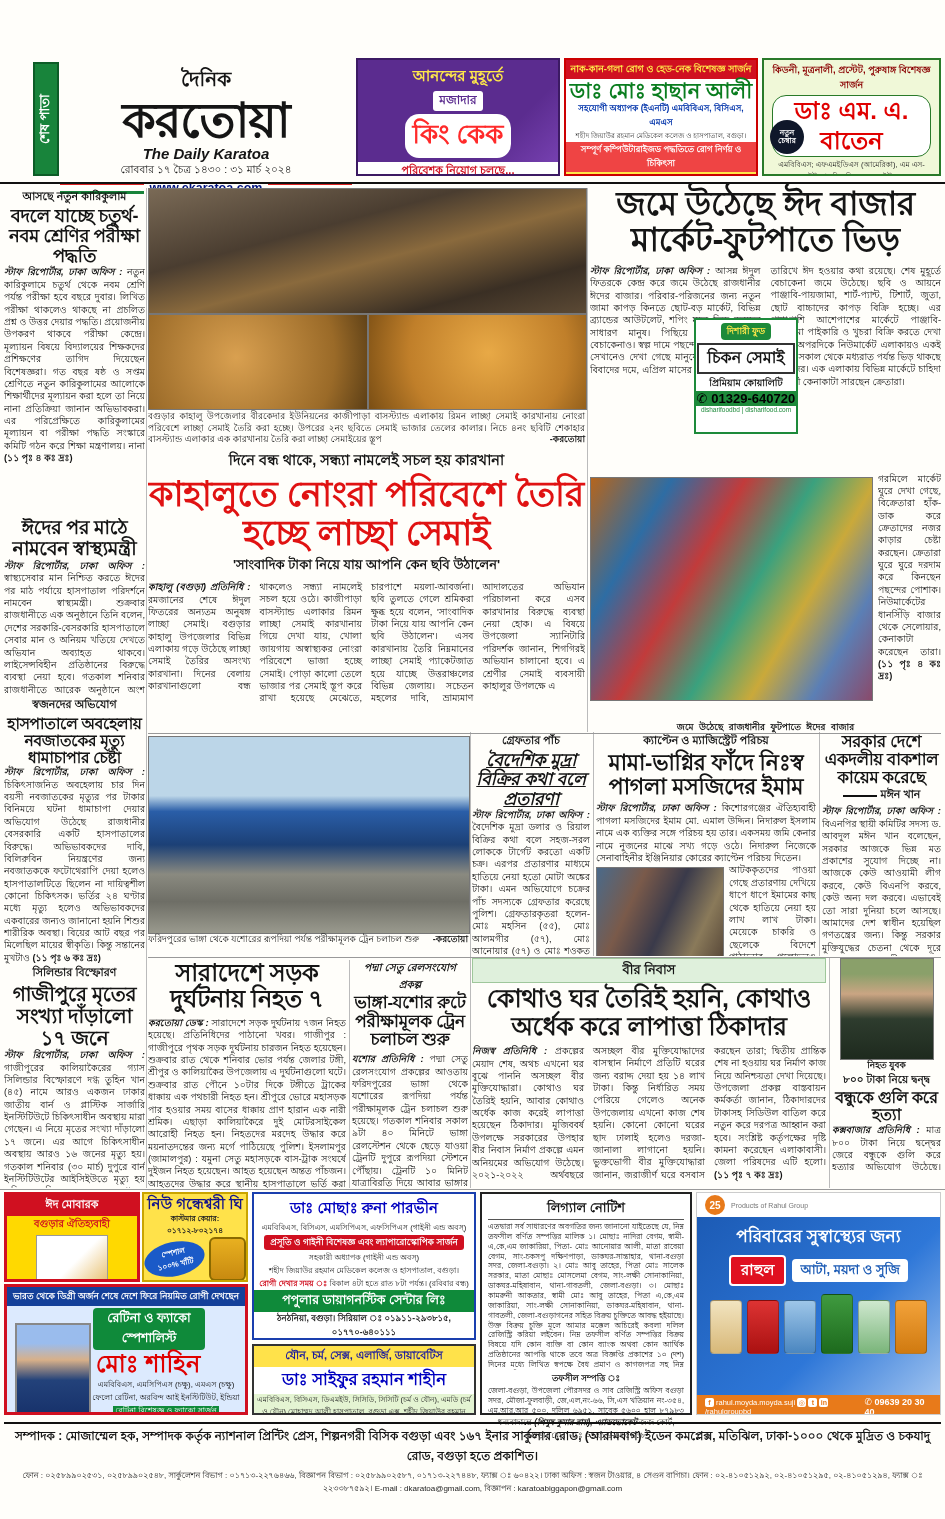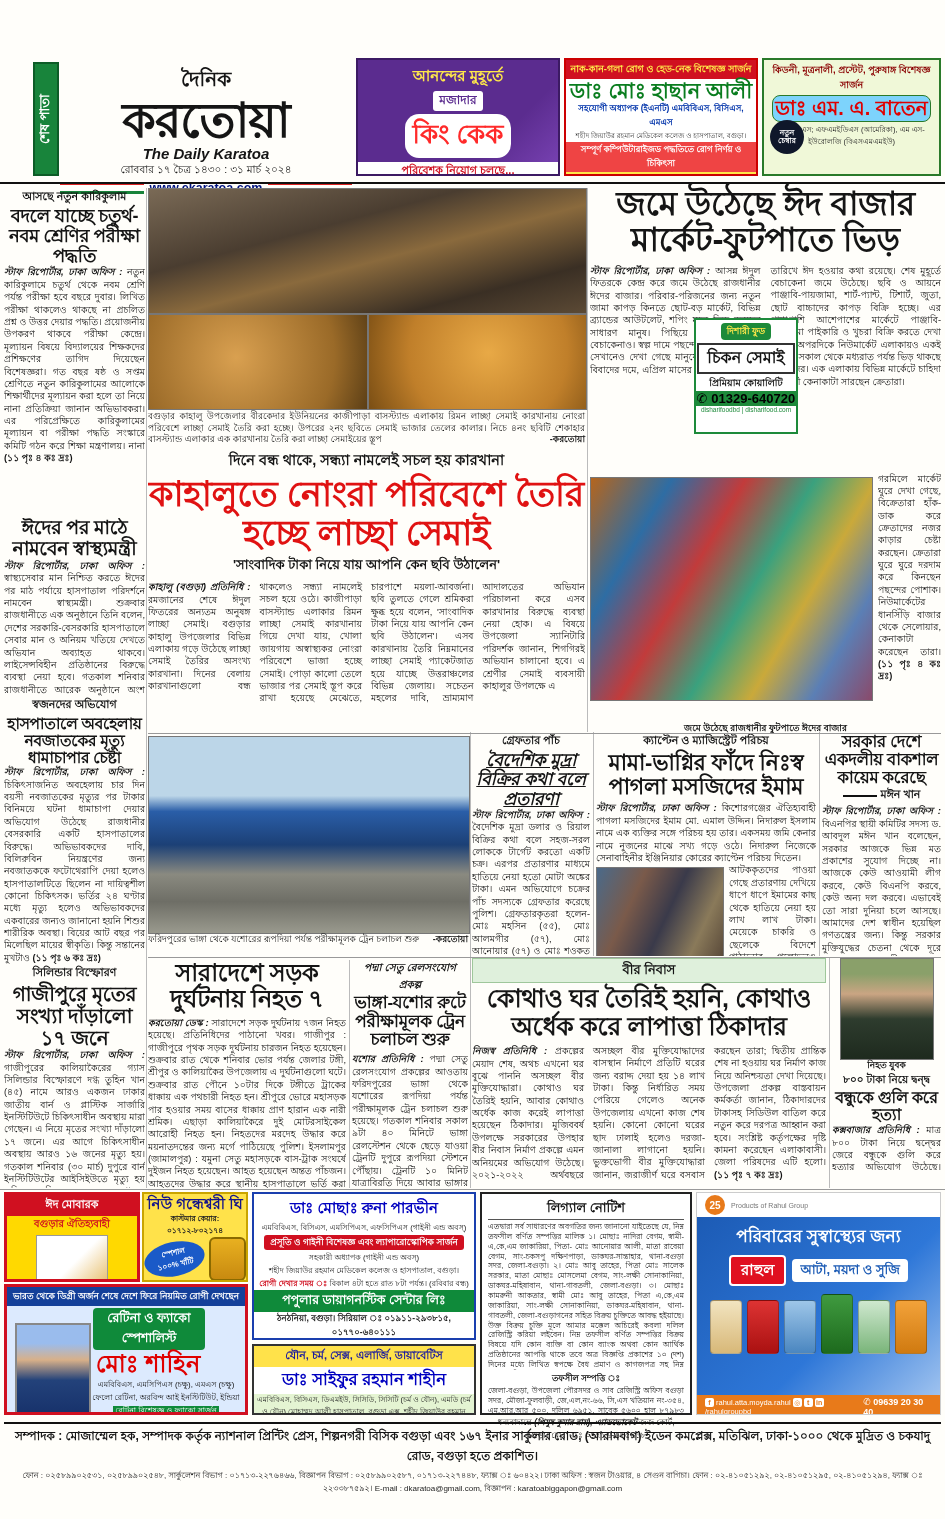--- a/index.html
+++ b/index.html
@@ -32,21 +32,21 @@
   .kc3{background:#fff;color:#d01020;font-weight:bold;font-size:11px;margin-top:4px;}
   .hasan{background:#fff;border:2px solid #c00;text-align:center;}
   .ha-top{background:#d01020;color:#ffe84a;font-weight:bold;font-size:9.5px;padding:2px 0;}
   .ha-name{color:#0a7d1f;font-weight:bold;font-size:21px;line-height:1.1;}
   .ha-cred{color:#0033aa;font-weight:bold;font-size:8.5px;}
   .ha-cred2{color:#333;font-size:7px;}
   .ha-band{background:#ef4444;color:#fff;font-weight:bold;font-size:8.5px;padding:1px 0;}
   .ha-time{background:#ffe84a;color:#0a7d1f;font-weight:bold;font-size:8px;padding:1px 0;}
   .baten{background:#f0f8d8;border:2px solid #2a7a2a;text-align:center;}
   .bt-top{color:#8a0000;font-weight:bold;font-size:9.5px;padding-top:3px;}
-  .bt-name{color:#e00000;font-weight:bold;font-size:20px;background:#7dd3fc;border:1px solid #2a7a2a;border-radius:8px;margin:2px 8px;line-height:1.25;}
+  .bt-name{color:#e00000;font-weight:bold;font-size:24px;background:#ffffff;border:1px solid #2a7a2a;border-radius:14px;margin:2px 8px;line-height:1.25;}
   .bt-cred{font-size:7.5px;color:#222;}
   .bt-badge{position:absolute;left:6px;bottom:20px;width:34px;height:34px;border-radius:50%;background:#0f172a;color:#fff;font-size:7.5px;font-weight:bold;display:flex;align-items:center;justify-content:center;text-align:center;line-height:1.1;}
   
   .hrule{background:#111;}
   .vrule{background:#bbb;width:1px;}
   
   .dishari{background:#fff;border:2px solid #1d8a3a;text-align:center;}
   .ds-brand{background:#1d8a3a;color:#ffe84a;font-weight:bold;font-size:9px;display:inline-block;padding:1px 6px;border-radius:4px;margin-top:3px;}
   .ds-name{font-weight:bold;font-size:16px;border:2px solid #333;display:inline-block;padding:0 8px;margin-top:3px;background:#fff;}
   .ds-q{font-weight:bold;font-size:9.5px;margin-top:2px;}
@@ -211,21 +211,21 @@
     <div class="hl" style="font-size:33px;">জমে উঠেছে ঈদ বাজার মার্কেট-ফুটপাতে ভিড়</div>
     <div class="bodytxt clip" style="column-count:2;column-gap:10px;margin-top:6px;height:208px;">
       <span class="byline">স্টাফ রিপোর্টার, ঢাকা অফিস :</span>
       <span>আসন্ন ঈদুল ফিতরকে কেন্দ্র করে জমে উঠেছে রাজধানীর ঈদের বাজার। পরিবার-পরিজনের জন্য নতুন জামা কাপড় কিনতে ছোট-বড় মার্কেট, বিভিন্ন ব্র্যান্ডের আউটলেট, শপিং মলে ভিড় করছেন সাধারণ মানুষ। পিছিয়ে নেই ফুটপাতের বেচাকেনাও। স্বল্প দামে পছন্দের পোশাক কিনতে সেখানেও দেখা গেছে মানুষের উপস্থিতি। অর্ধ বিবাদের দমে, এপ্রিল মাসের ১০ তারিখ বা ১১ তারিখে ঈদ হওয়ার কথা রয়েছে। শেষ মুহূর্তে বেচাকেনা জমে উঠেছে। ছবি ও আয়নে পাঞ্জাবি-পায়জামা, শার্ট-প্যান্ট, টিশার্ট, জুতা, ছোট বাচ্চাদের কাপড় বিক্রি হচ্ছে। এর পাশাপাশি আশেপাশের মার্কেটে পাঞ্জাবি-পায়জামা পাইকারি ও খুচরা বিক্রি করতে দেখা গেছে। অপরদিকে নিউমার্কেট এলাকায়ও একই অবস্থা। সকাল থেকে মধ্যরাত পর্যন্ত ভিড় থাকছে ক্রেতাদের। এক এলাকায় বিভিন্ন মার্কেটে চাহিদা অনুযায়ী কেনাকাটা সারছেন ক্রেতারা।</span>
     </div>
     <div class="photo" style="width:281px;height:222px;margin-top:4px;float:left;background:linear-gradient(120deg,#b5651d 0%,#2e6da4 20%,#c23b3b 38%,#3aa17e 55%,#caa93a 70%,#5b7fb5 85%,#8a4a6b 100%);"></div>
     <div class="bodytxt clip" style="margin-left:288px;height:250px;">
       <span>গরমিলে মার্কেট ঘুরে দেখা গেছে, বিক্রেতারা হাঁক-ডাক করে ক্রেতাদের নজর কাড়ার চেষ্টা করছেন। ক্রেতারা ঘুরে ঘুরে দরদাম করে কিনছেন পছন্দের পোশাক। নিউমার্কেটের ধানসিঁড়ি বাজার থেকে সেলোয়ার, কেনাকাটা করেছেন তারা।</span>
       <b>(১১ পৃঃ ৪ কঃ দ্রঃ)</b>
     </div>
-    <div class="caption" style="clear:left;text-align:center;font-weight:bold;">জমে উঠেছে রাজধানীর ফুটপাতে ঈদের বাজার</div>
+    <div class="caption" style="clear:left;text-align:center;font-weight:bold;font-family:Liberation Mono, monospace;">জমে উঠেছে রাজধানীর ফুটপাতে ঈদের বাজার</div>
   </div>
 
   <div class="abs dishari" style="left:694px;top:318px;width:100px;height:112px;">
     <div><span class="ds-brand">দিশারী ফুড</span></div>
     <div class="ds-name">চিকন সেমাই</div>
     <div class="ds-q">প্রিমিয়াম কোয়ালিটি</div>
     <div class="ds-ph"><span>✆</span> <span>01329-640720</span></div>
     <div class="ds-soc">disharifoodbd  |  disharifood.com</div>
   </div>
 
@@ -382,21 +382,21 @@
         <span class="pack" style="background:linear-gradient(#f2e4c0,#d8b878);"></span>
         <span class="pack" style="background:linear-gradient(#d33,#a11);"></span>
         <span class="pack" style="background:linear-gradient(#9ec6e8,#4a86c0);"></span>
         <span class="pack" style="background:linear-gradient(#3f9a3f,#1d6a1d);height:58px;"></span>
         <span class="pack" style="background:linear-gradient(#cfe8cf,#7ab57a);"></span>
         <span class="pack" style="background:linear-gradient(#f2a23a,#d07a10);"></span>
       </div>
     </div>
     <div class="rh-bot">
       <span>
-        <span class="soc">f</span><span>rahul.atta.moyda.rahul</span>
+        <span class="soc">f</span><span>rahul.moyda.moyda.suji</span>
         <span class="soc">◎</span><span class="soc">t</span><span class="soc">in</span><span>/rahulgroupbd</span>
       </span>
       <span style="font-weight:bold;font-size:9px;"><span>✆</span> <span>09639 20 30 40</span></span>
     </div>
   </div>
 
   <div class="abs footer" style="left:4px;top:1422px;width:937px;height:38px;">
     <div class="f1">সম্পাদক : মোজাম্মেল হক, সম্পাদক কর্তৃক ন্যাশনাল প্রিন্টিং প্রেস, শিল্পনগরী বিসিক বগুড়া এবং ১৬৭ ইনার সার্কুলার রোড, (আরামবাগ) ইডেন কমপ্লেক্স, মতিঝিল, ঢাকা-১০০০ থেকে মুদ্রিত ও চকযাদু রোড, বগুড়া হতে প্রকাশিত।</div>
     <div class="f2">ফোন : ০২৫৮৯৯০২৫৩১, ০২৫৮৯৯০২৫৪৮, সার্কুলেশন বিভাগ : ০১৭১৩-২২৭৬৪৬৬, বিজ্ঞাপন বিভাগ : ০২৫৮৯৯০২৫৮৭, ০১৭১৩-২২৭৪৪৮, ফ্যাক্স ঃ ৬০৪২২। ঢাকা অফিস : স্বজন টাওয়ার, ৪ সেগুন বাগিচা। ফোন : ০২-৪১০৫১২৯২, ০২-৪১০৫১২৯৫, ০২-৪১০৫১২৯৪, ফ্যাক্স ঃ ২২৩৩৮৭৫৯২। E-mail : dkaratoa@gmail.com, বিজ্ঞাপন : karatoabiggapon@gmail.com</div>
   </div>

